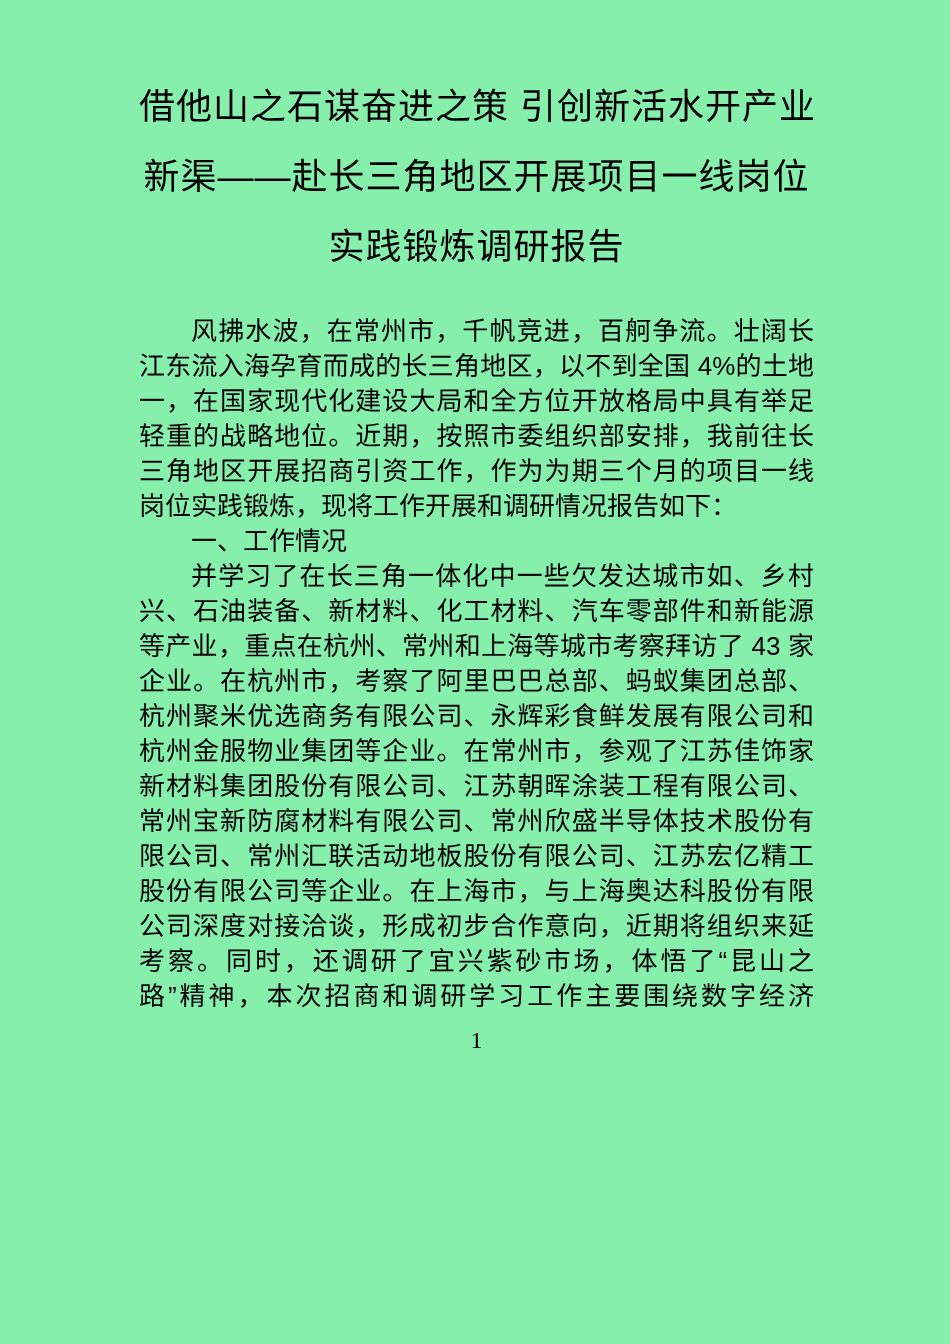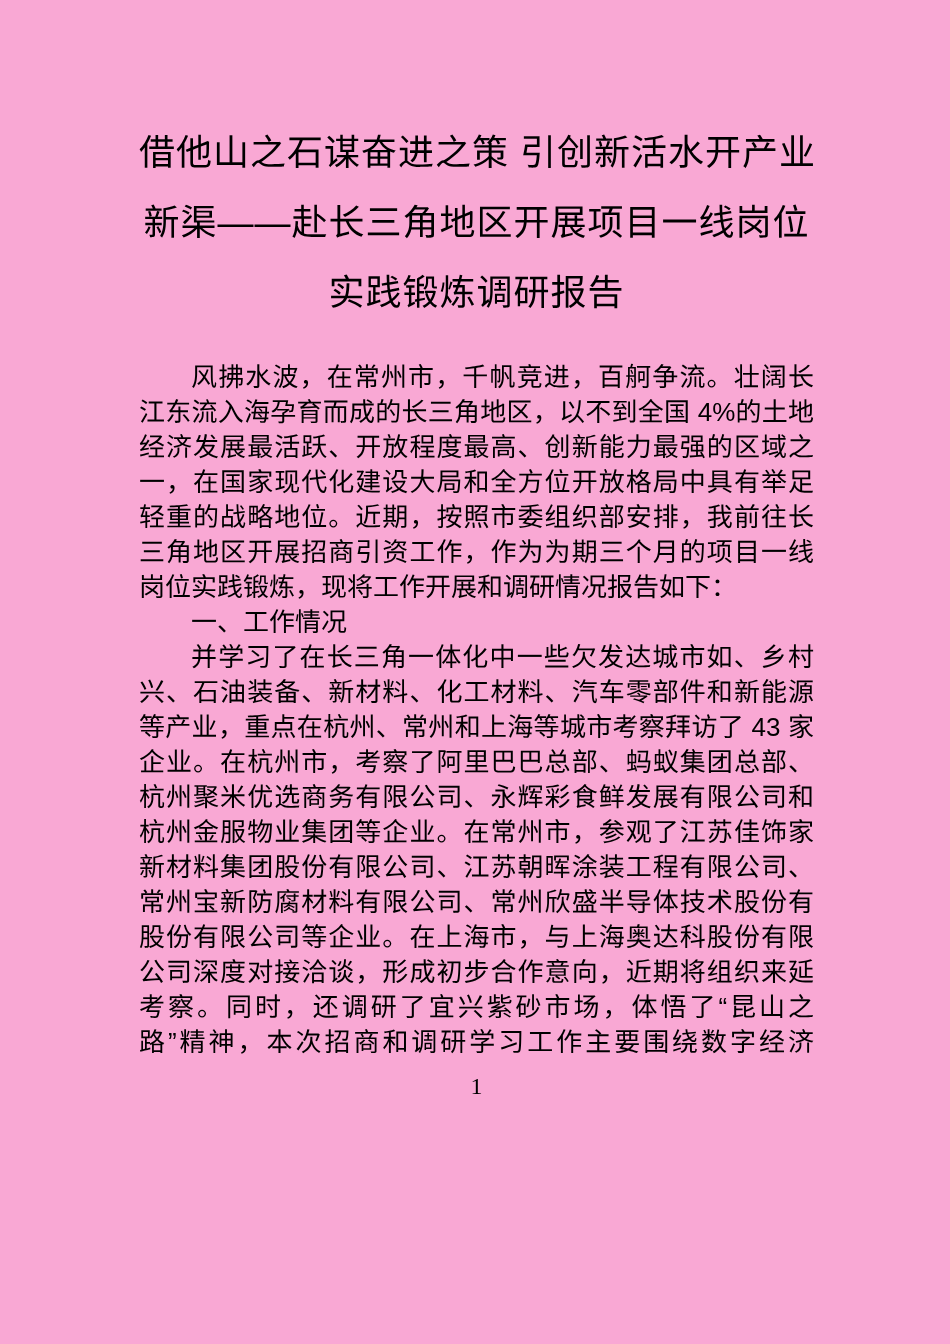--- a/index.html
+++ b/index.html
@@ -1,24 +1,24 @@
 <!DOCTYPE html>
 <html lang="zh-CN"><head>
 <meta charset="utf-8">
 <style>
   html, body { margin: 0; padding: 0; background: #ffffff; }
   .page {
     position: relative;
     width: 950px;
     height: 1344px;
     margin: 0 auto;
-    background: #f9a8d4;
+    background: #86efac;
     color: #000000;
     box-sizing: border-box;
-    padding: 118px 136px 0 139px;
+    padding: 72px 136px 0 139px;
     font-family: "Liberation Sans", sans-serif;
     overflow: hidden;
   }
   .doc-title {
     font-size: 36px;
     line-height: 70px;
     font-weight: 400;
     letter-spacing: 1px;
   }
   .t-line { text-align: center; white-space: nowrap; }
@@ -49,38 +49,38 @@
 <div class="page">
   <div class="doc-title">
       <div class="t-line">借他山之石谋奋进之策 引创新活水开产业</div>
       <div class="t-line">新渠——赴长三角地区开展项目一线岗位</div>
       <div class="t-line">实践锻炼调研报告</div>
     </div>
   <div class="doc-body">
       <div>
         <div class="b-line indent">风拂水波，在常州市，千帆竞进，百舸争流。壮阔长</div>
         <div class="b-line">江东流入海孕育而成的长三角地区，以不到全国 4%的土地</div>
-        <div class="b-line">经济发展最活跃、开放程度最高、创新能力最强的区域之</div>
         <div class="b-line">一，在国家现代化建设大局和全方位开放格局中具有举足</div>
         <div class="b-line">轻重的战略地位。近期，按照市委组织部安排，我前往长</div>
         <div class="b-line">三角地区开展招商引资工作，作为为期三个月的项目一线</div>
         <div class="b-line no-stretch">岗位实践锻炼，现将工作开展和调研情况报告如下：</div>
       </div>
       <div>
         <div class="b-line indent no-stretch">一、工作情况</div>
       </div>
       <div>
         <div class="b-line indent">并学习了在长三角一体化中一些欠发达城市如、乡村振</div>
         <div class="b-line">兴、石油装备、新材料、化工材料、汽车零部件和新能源</div>
         <div class="b-line">等产业，重点在杭州、常州和上海等城市考察拜访了 43 家</div>
         <div class="b-line">企业。在杭州市，考察了阿里巴巴总部、蚂蚁集团总部、</div>
         <div class="b-line">杭州聚米优选商务有限公司、永辉彩食鲜发展有限公司和</div>
         <div class="b-line">杭州金服物业集团等企业。在常州市，参观了江苏佳饰家</div>
         <div class="b-line">新材料集团股份有限公司、江苏朝晖涂装工程有限公司、</div>
         <div class="b-line">常州宝新防腐材料有限公司、常州欣盛半导体技术股份有</div>
+        <div class="b-line">限公司、常州汇联活动地板股份有限公司、江苏宏亿精工</div>
         <div class="b-line">股份有限公司等企业。在上海市，与上海奥达科股份有限</div>
         <div class="b-line">公司深度对接洽谈，形成初步合作意向，近期将组织来延</div>
         <div class="b-line">考察。同时，还调研了宜兴紫砂市场，体悟了“昆山之</div>
         <div class="b-line">路”精神，本次招商和调研学习工作主要围绕数字经济</div>
       </div>
     </div>
   <div class="doc-footer">
     <span>1</span>
   </div>
 </div>

